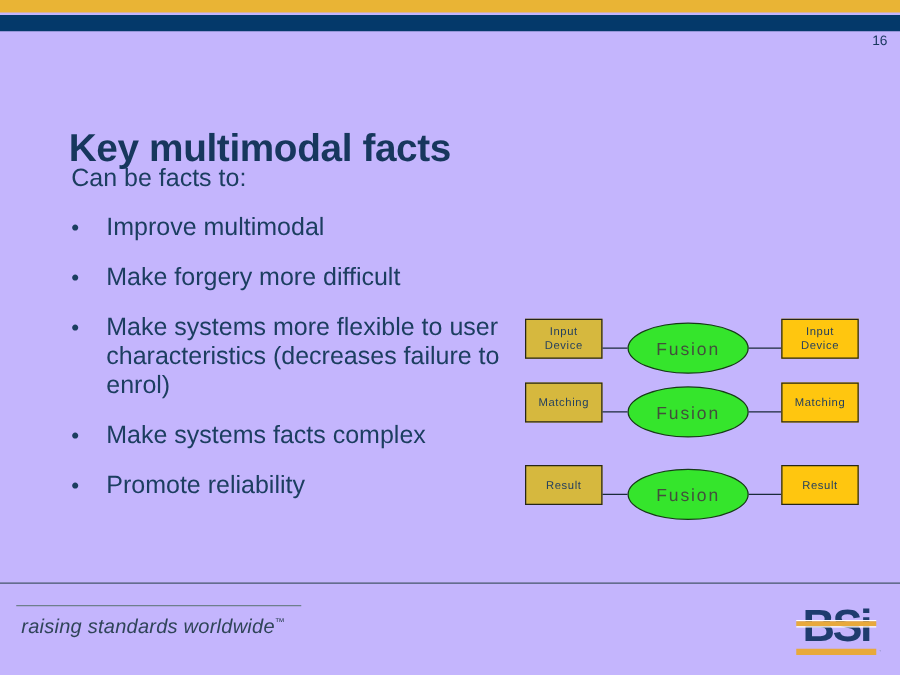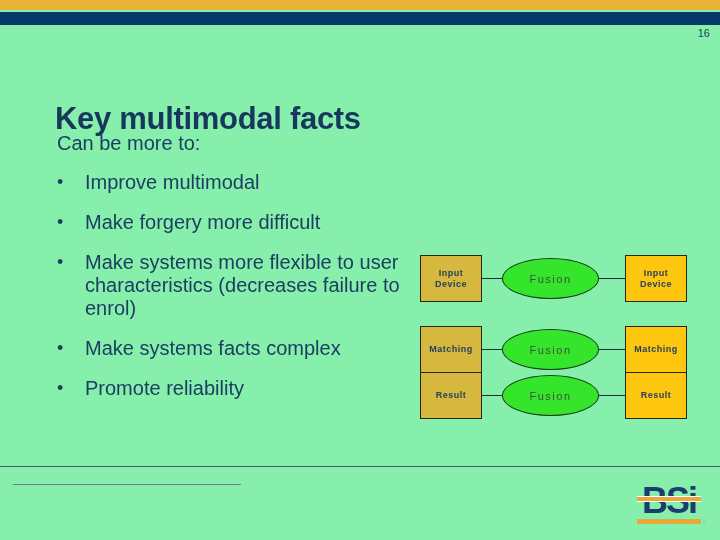--- a/index.html
+++ b/index.html
@@ -1,17 +1,17 @@
 <!DOCTYPE html>
 <html style="--top-bar-gold: #E9B435; --top-bar-navy: #04396A; --title-navy: #17375D; --body-navy: #1C3E60; --box-left-fill: #D6B83E; --box-right-fill: #FFC60F; --box-text: #25405E; --ellipse-green: #35E52C; --bsi-navy: #1E3C6E; --bsi-gold: #E8A93B;"><head>
 <meta charset="utf-8">
 <style>
   html,body{margin:0;padding:0;background:#888;}
   .slide{
-    position:relative;width:720px;height:540px;background:#86efac;
+    position:relative;width:720px;height:540px;background:#c4b5fd;
     overflow:hidden;font-family:"Liberation Sans",sans-serif;
   }
   
   .bar-gold{position:absolute;top:0;left:0;width:720px;height:10px;background:var(--top-bar-gold,#E9B435);}
   .bar-navy{position:absolute;top:12px;left:0;width:720px;height:13px;background:var(--top-bar-navy,#04396A);}
   .page-number{position:absolute;top:27px;right:10px;font-size:11px;color:var(--title-navy,#17375D);}
   
   .slide-title{
     position:absolute;left:55px;top:57px;width:560px;
     font-size:31px;font-weight:bold;color:var(--title-navy,#17375D);
@@ -23,35 +23,35 @@
     position:absolute;left:57px;top:132px;width:372px;
     color:var(--body-navy,#1C3E60);font-size:20px;line-height:23px;
   }
   .intro{margin:0 0 16px 0;}
   .bullet{display:flex;margin:0 0 17px 0;}
   .bullet-marker{width:28px;flex:0 0 28px;font-size:18px;line-height:23px;}
   .bullet-text{flex:1;}
   
   .diag-row{position:absolute;left:420px;width:267px;height:48px;}
   .diag-row.r0{top:255px;}
-  .diag-row.r1{top:326px;padding-left:17px;}
+  .diag-row.r1{top:306px;padding-left:17px;}
   .diag-row.r2{top:372px;}
   .diag-box{
-    position:absolute;top:0;width:62px;height:47px;border:1px solid #262616;
+    position:absolute;top:0;width:62px;height:32px;border:1px solid #262616;
     display:flex;align-items:center;justify-content:center;text-align:center;
     font-size:9px;letter-spacing:0.5px;color:var(--box-text,#25405E);line-height:11px;
-    box-sizing:border-box;padding:2px;font-weight:bold;
+    box-sizing:border-box;padding:2px;
   }
   .diag-box.left{left:0;background:var(--box-left-fill,#D6B83E);}
   .diag-box.right{left:205px;background:var(--box-right-fill,#FFC60F);}
   .diag-ellipse{
     position:absolute;left:82px;top:3px;width:97px;height:41px;
     background:var(--ellipse-green,#35E52C);border:1px solid #163a16;border-radius:50%;
     display:flex;align-items:center;justify-content:center;
-    font-size:11px;letter-spacing:1.5px;color:#42503C;box-sizing:border-box;
+    font-size:14px;letter-spacing:1.5px;color:#42503C;box-sizing:border-box;
   }
   .diag-link{position:absolute;top:23px;height:1px;background:#1a2a3a;}
   .diag-link.l{left:62px;width:20px;}
   .diag-link.r{left:179px;width:26px;}
   
   .footer-line-full{position:absolute;left:0;top:466px;width:720px;height:1px;background:#44566B;}
   .footer-line-short{position:absolute;left:13px;top:484px;width:228px;height:1px;background:#6E7F8D;}
   .tagline{
     position:absolute;left:17px;top:493px;font-size:16px;font-style:italic;
     color:#2F4458;letter-spacing:0.2px;
@@ -76,21 +76,21 @@
 <div class="slide">
 
   <div class="bar-gold"></div>
   <div class="bar-navy"></div>
 
   <div class="page-number">16</div>
 
   <h1 class="slide-title">Key multimodal facts</h1>
 
   <div class="body-text">
-    <p class="intro">Can be more to:</p>
+    <p class="intro">Can be facts to:</p>
 
     <div class="bullet">
       <span class="bullet-marker">•</span>
       <span class="bullet-text">Improve multimodal</span>
     </div>
     <div class="bullet">
       <span class="bullet-marker">•</span>
       <span class="bullet-text">Make forgery more difficult</span>
     </div>
     <div class="bullet">
@@ -126,20 +126,21 @@
   <div class="diag-row r2">
     <div class="diag-box left">Result</div>
     <div class="diag-link l"></div>
     <div class="diag-ellipse">Fusion</div>
     <div class="diag-link r"></div>
     <div class="diag-box right">Result</div>
   </div>
 
   <div class="footer-line-full"></div>
   <div class="footer-line-short"></div>
+  <div class="tagline"><span>raising standards worldwide</span><sup>™</sup></div>
 
   <div class="bsi-logo">
     <div class="bsi-text">BSi</div>
     <div class="bsi-stripe-white-top"></div>
     <div class="bsi-stripe-gold"></div>
     <div class="bsi-stripe-white-bot"></div>
     <div class="bsi-underline"></div>
     <div class="bsi-tm">`</div>
   </div>
 

